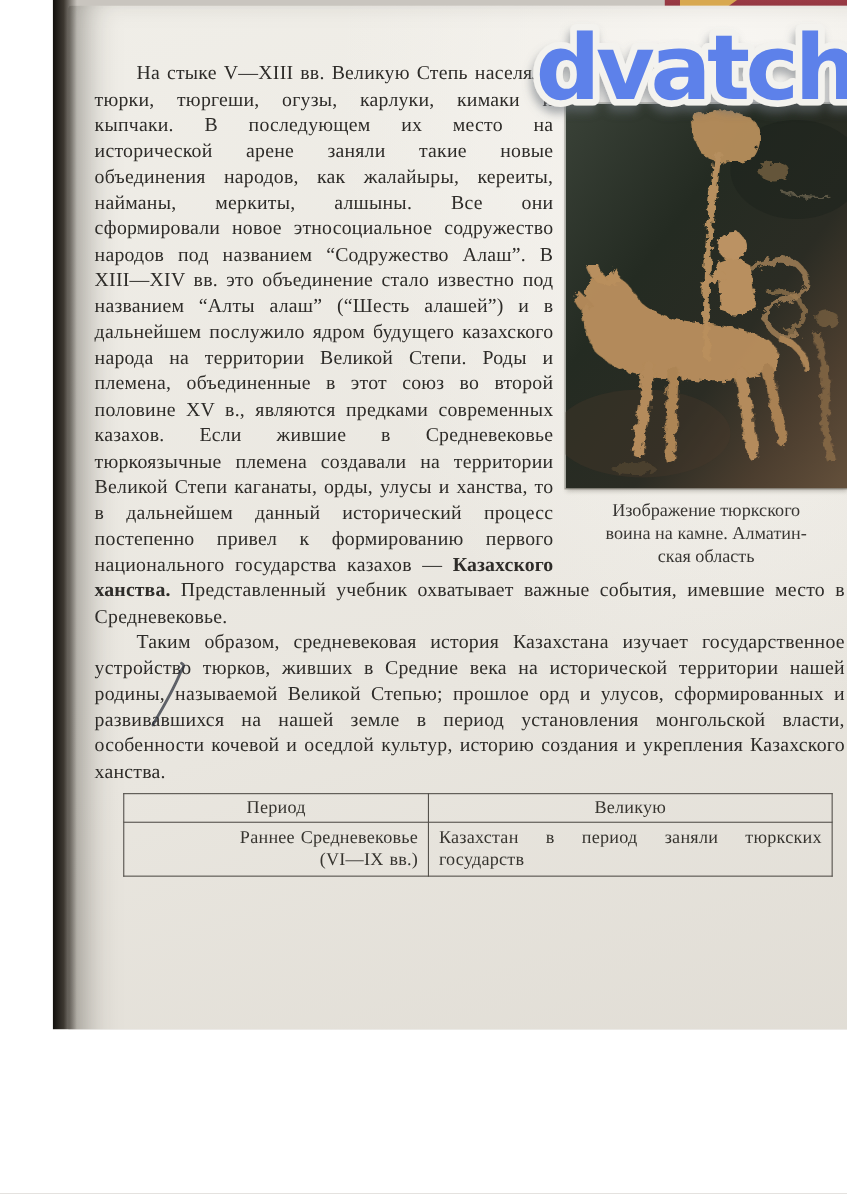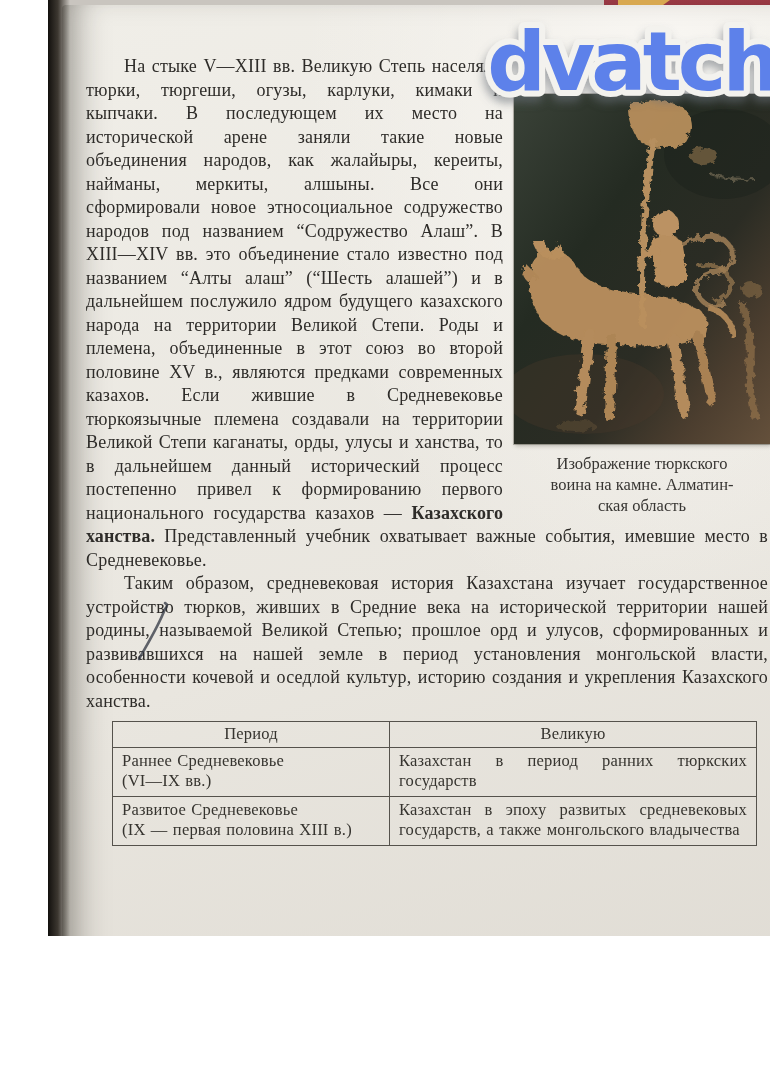--- a/index.html
+++ b/index.html
@@ -30,21 +30,21 @@
   
   .figure{position:absolute;left:452px;top:89px;width:256px;z-index:2;}
   .photo{display:block;width:256px;height:350px;box-shadow:0 0 0 1px rgba(70,65,55,.35),1px 2px 4px rgba(60,55,45,.3);}
   .caption{margin-top:9px;width:256px;text-align:center;font-size:16.5px;line-height:21px;color:#383633;white-space:pre-line;}
   
   .era-table{border-collapse:collapse;margin:8px 0 0 26px;width:645px;font-size:16.5px;line-height:20.5px;
     color:#36342f;text-indent:0;padding-left:22px;}
   .era-table th,.era-table td{border:1.5px solid #55524c;padding:3px 9px 4px 9px;vertical-align:top;text-indent:0;}
   .era-table th{font-weight:normal;text-align:center;padding-top:2px;padding-bottom:2px;}
   .col-period{width:258px;}
-  .cell-period{white-space:pre-line;text-align:left;}
+  .cell-period{white-space:pre-line;text-align:right;}
   .cell-desc{text-align:justify;}
   .page-number{position:absolute;left:664px;top:1024px;font-size:19px;color:#34322e;letter-spacing:1px;}
   
   .watermark{position:absolute;left:398px;top:-6px;z-index:9;pointer-events:none;}
   .penmark{position:absolute;left:72px;top:596px;z-index:5;pointer-events:none;}
 </style>
 </head>
 <body>
 
 <div class="scene">
@@ -62,26 +62,21 @@
 
       <table class="era-table">
         <tbody>
             <tr>
           <th class="col-period">Период</th>
           <th>Великую</th>
         </tr>
         <tr>
           <td class="cell-period">Раннее Средневековье
 (VI—IX вв.)</td>
-          <td class="cell-desc">Казахстан в период ранних тюркских государств</td>
-        </tr>
-        <tr>
-          <td class="cell-period">Развитое Средневековье
-(IX — первая половина XIII в.)</td>
-          <td class="cell-desc">Казахстан в эпоху развитых средневековых государств, а также монгольского владычества</td>
+          <td class="cell-desc">Казахстан в период заняли тюркских государств</td>
         </tr>
       </tbody>
         </table>
     </div>
 
     <div class="figure">
       <svg class="photo" viewBox="0 0 256 350" xmlns="http://www.w3.org/2000/svg">
         <defs>
           <linearGradient id="stoneGrad" x1="0" y1="0" x2="1" y2="1">
             <stop offset="0" stop-color="#3a4238"></stop>

